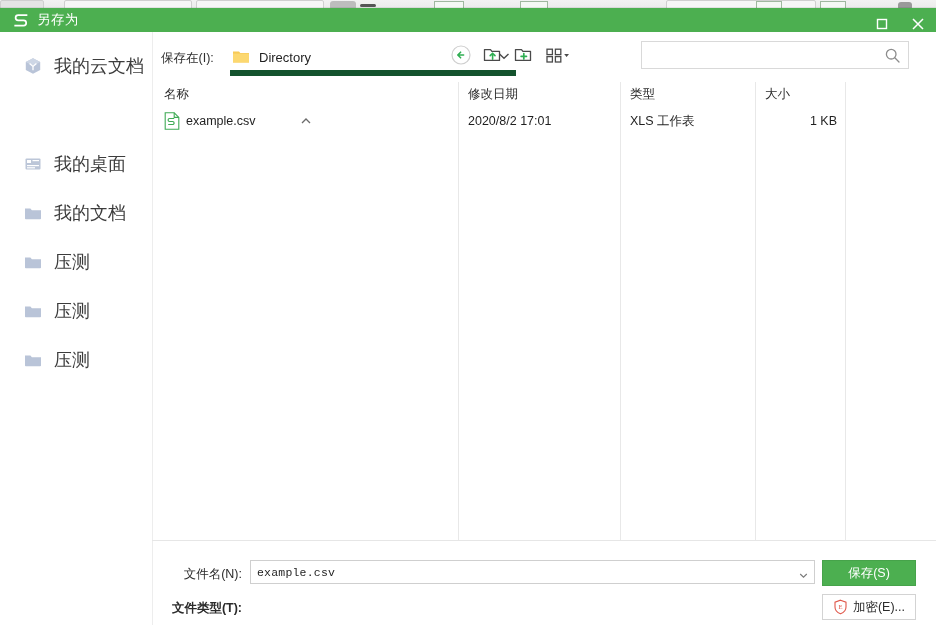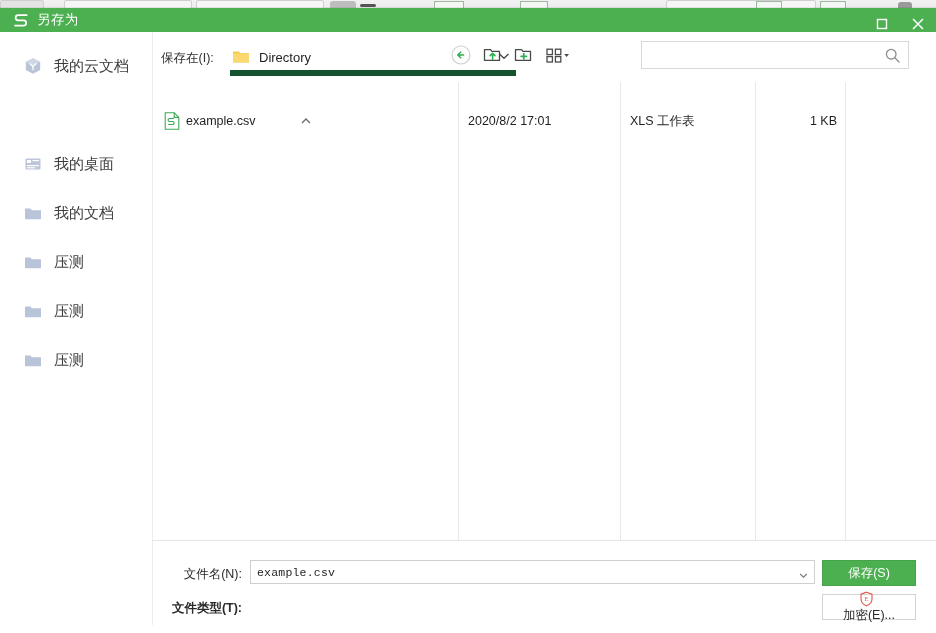--- a/index.html
+++ b/index.html
@@ -72,21 +72,21 @@
     background:#ffffff; border-right:1px solid #ededed;
   }
   .place {
     position:absolute; left:8px; width:136px; height:44px;
     display:flex; align-items:center; border-radius:4px; cursor:default;
   }
   .place .pl-ico {
     width:22px; height:22px; margin-left:14px; margin-right:10px;
     display:flex; align-items:center; justify-content:center; flex:none;
   }
-  .place .pl-label { font-size:15px; color:#3c3c3c; white-space:nowrap; }
+  .place .pl-label { font-size:18px; color:#3c3c3c; white-space:nowrap; }
   .place.active { background:#bfe6c4; }
   .place.active .pl-label { color:#3f9c4a; }
 
   
   .pathrow { position:absolute; left:152px; top:0; right:0; height:50px; }
   .path-label {
     position:absolute; left:9px; top:18px; font-size:12.5px; color:#2f2f2f; white-space:nowrap;
   }
   .path-combo {
     position:absolute; left:78px; top:12px; width:286px; height:26px;
@@ -379,20 +379,26 @@
           <path d="M2 6 L6 2 L10 6" fill="none" stroke="#6b6b6b" stroke-width="1.3"></path>
         </svg>
       </div>
 
       <div class="filelist">
         <div class="coldiv" style="left:306px;height:458px;"></div>
         <div class="coldiv" style="left:468px;height:458px;"></div>
         <div class="coldiv" style="left:603px;height:458px;"></div>
         <div class="coldiv" style="left:693px;height:458px;"></div>
 
+        <div class="colheads">
+          <div class="colhead" style="left:12px;">名称</div>
+          <div class="colhead" style="left:316px;">修改日期</div>
+          <div class="colhead" style="left:478px;">类型</div>
+          <div class="colhead" style="left:613px;">大小</div>
+        </div>
 
         <div class="frow" style="top:27px;">
           <span class="ficon">
             <svg width="16" height="18" viewBox="0 0 16 18">
               <path d="M1.2 0.8 h9 l4.6 4.6 v11.8 h-13.6 Z" fill="#ffffff" stroke="#3faa55" stroke-width="1.1"></path>
               <path d="M10.2 0.8 v4.6 h4.6" fill="none" stroke="#3faa55" stroke-width="1.1"></path>
               <path d="M10.2 6.5 H5.6 a1.5 1.5 0 0 0 0 3 H8.6 a1.5 1.5 0 0 1 0 3 H4.2" fill="none" stroke="#3faa55" stroke-width="1.2"></path>
             </svg>
           </span>
           <span class="fcell" style="left:34px;">example.csv</span>
@@ -413,21 +419,21 @@
             </svg>
           </span>
         </div>
 
         <div class="f-label" style="left:0px;top:59px;width:90px;font-weight:bold;">文件类型(T):</div>
 
         <div class="btn btn-primary" style="left:670px;top:19px;width:94px;">
           <span>保存(S)</span>
         </div>
 
-        <div class="btn btn-default" style="left:670px;top:53px;width:94px;flex-direction:column;">
+        <div class="btn btn-default" style="left:670px;top:53px;width:94px;">
           <span class="btn-ico">
             <svg width="15" height="16" viewBox="0 0 15 16">
               <path d="M7.5 1.2 L13 3.2 V8 c0 3.6-2.6 5.8-5.5 6.8 C4.6 13.8 2 11.6 2 8 V3.2 Z" fill="none" stroke="#e0574a" stroke-width="1.1"></path>
               <text x="7.5" y="10.4" font-size="6.6" fill="#e0574a" text-anchor="middle" font-family="Liberation Serif, serif">E</text>
             </svg>
           </span>
           <span>加密(E)...</span>
         </div>
 
       </div>

